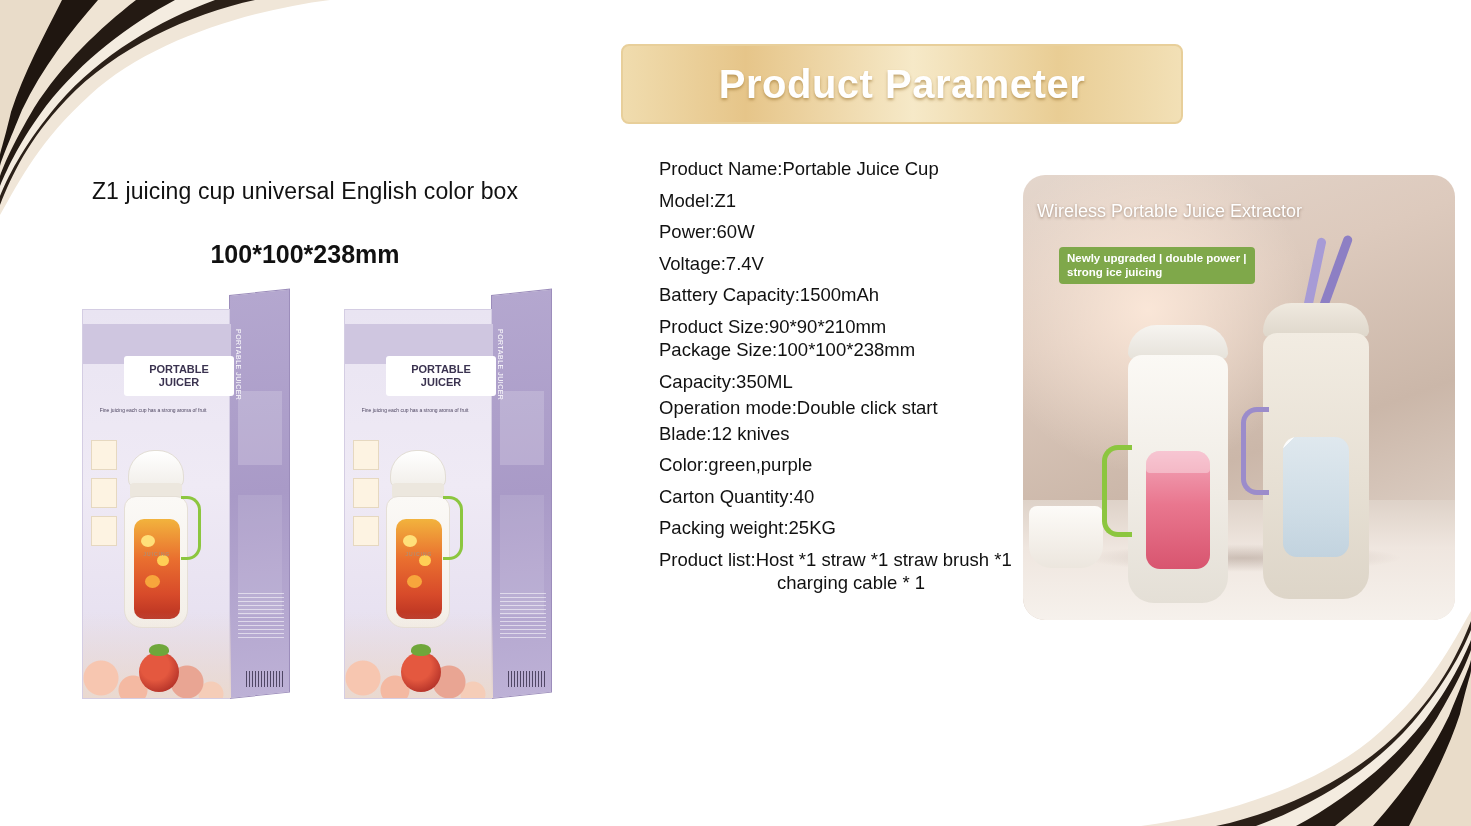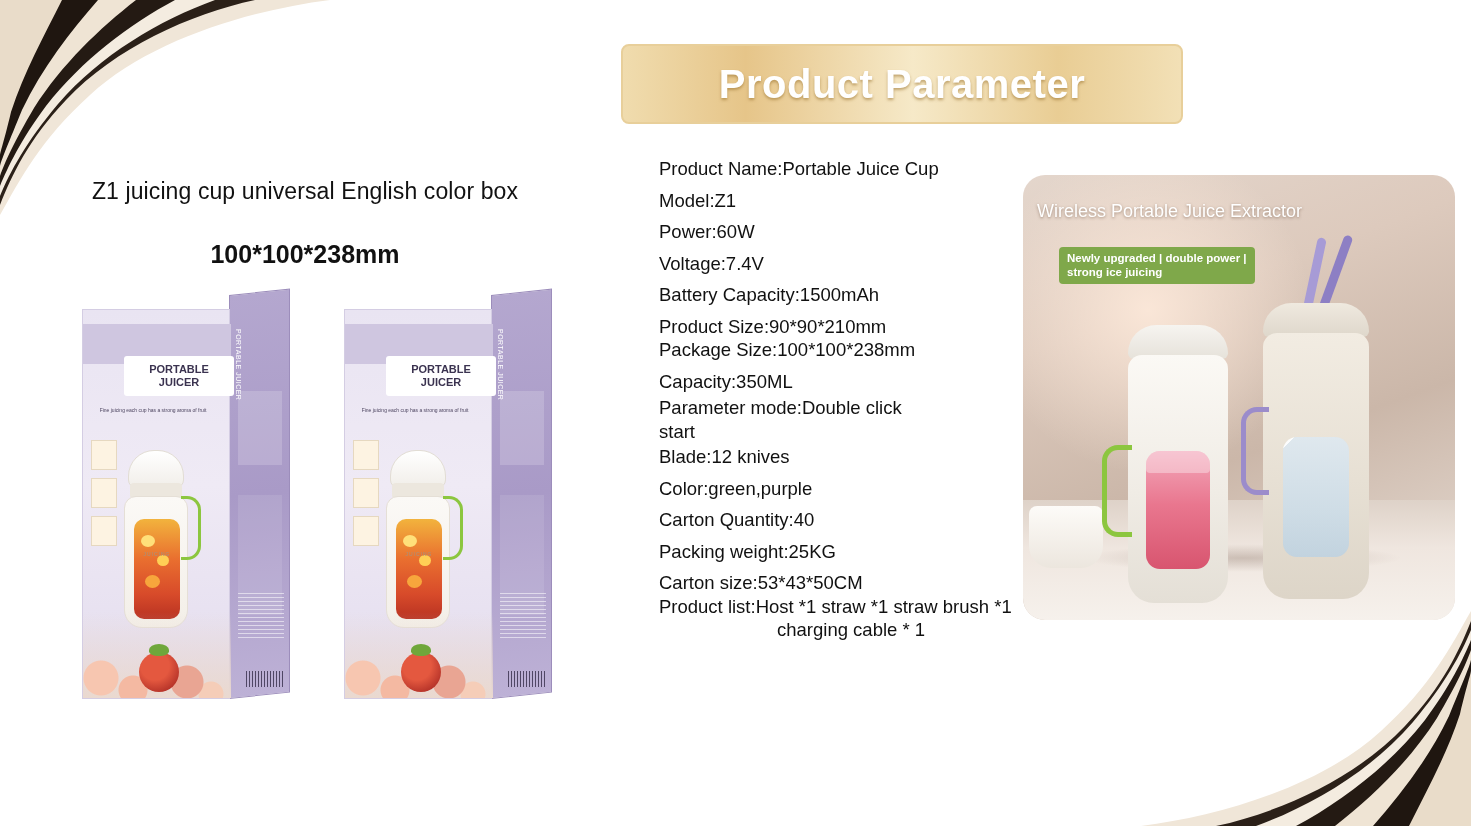--- a/index.html
+++ b/index.html
@@ -369,26 +369,25 @@
 
 <div class="spec-list">
   <div class="row">Product Name:Portable Juice Cup</div>
   <div class="row">Model:Z1</div>
   <div class="row">Power:60W</div>
   <div class="row">Voltage:7.4V</div>
   <div class="row">Battery Capacity:1500mAh</div>
   <div class="row tight">Product Size:90*90*210mm</div>
   <div class="row">Package Size:100*100*238mm</div>
   <div class="row tight">Capacity:350ML</div>
-  <div class="row wrap tight" style="width:280px;">Parameter mode:Double click start</div>
+  <div class="row wrap tight" style="width:280px;">Operation mode:Double click start</div>
   <div class="row">Blade:12 knives</div>
   <div class="row">Color:green,purple</div>
   <div class="row">Carton Quantity:40</div>
   <div class="row">Packing weight:25KG</div>
-  <div class="row tight">Carton size:53*43*50CM</div>
   <div class="row tight">Product list:Host *1 straw *1 straw brush *1</div>
   <div class="row indent">charging cable * 1</div>
 </div>
 
 <div class="photo">
   <div class="wallglow"></div>
   <div class="counter"></div>
   <div class="cupshadow"></div>
   <div class="sidecup"></div>
 

